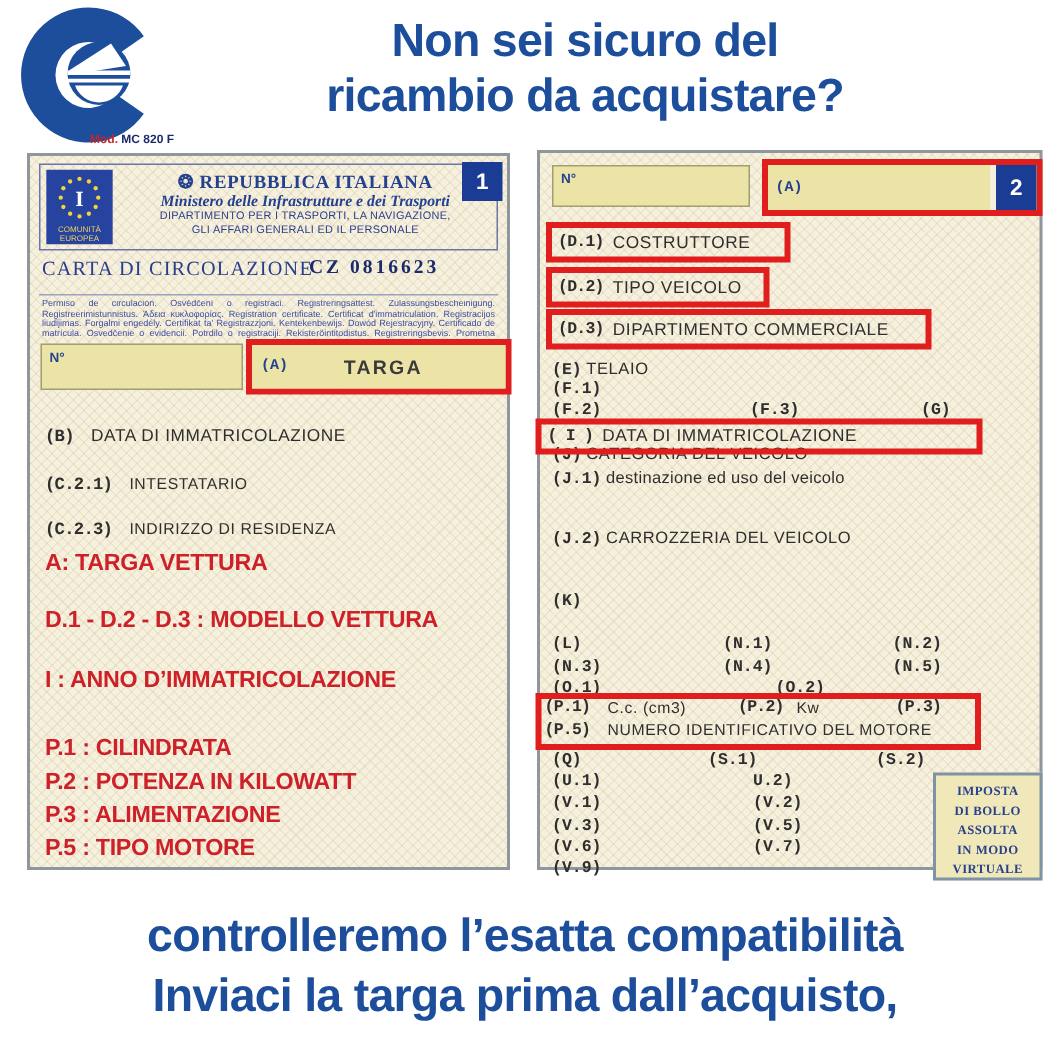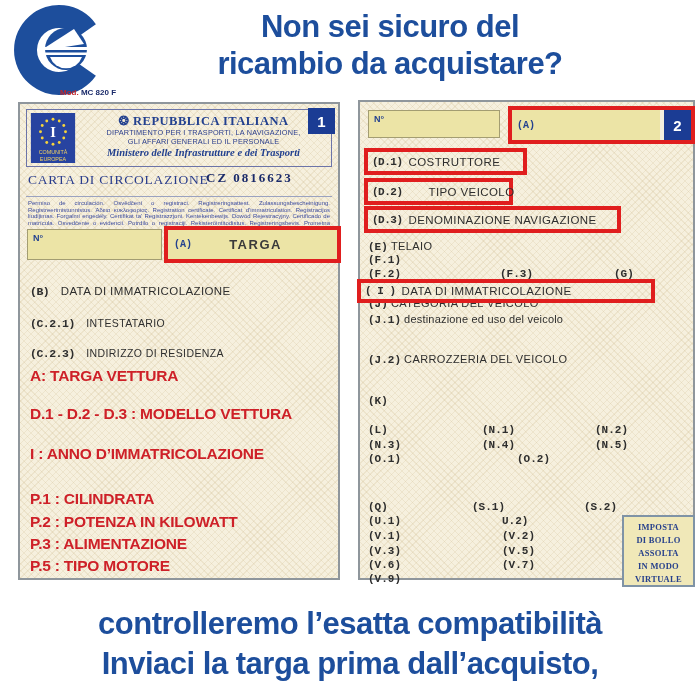--- a/index.html
+++ b/index.html
@@ -71,21 +71,21 @@
   #rd-nfield { left:8px; top:8px; width:132px; height:28px; font-size:9px; font-weight:bold; color:#23418f; padding:3px 5px; }
   #rd-abox { left:148px; top:4px; width:187px; height:38px; }
   #rd-abox-inner { width:100%; height:100%; display:flex; align-items:center; background:#ece4a6; }
   #rd-abox-inner .code { font-size:10px; color:#23418f; padding-left:5px; }
   #rd-abox-gap { width:4px; height:100%; background:#f3efdf; margin-left:auto; }
   #rd-badge { width:27px; height:100%; }
   .rd-hl { display:flex; align-items:center; padding-left:4px; white-space:nowrap; }
   .rd-hl .code { font-size:11px; letter-spacing:-0.5px; }
   .rd-hl .lbl { font-size:11.5px; margin-left:6px; }
   #rd-d1 { left:4px; top:46px; width:163px; height:27px; }
-  #rd-d2 { left:4px; top:76px; width:149px; height:27px;gap:20px; }
+  #rd-d2 { left:4px; top:76px; width:149px; height:27px; }
   #rd-d3 { left:4px; top:104px; width:257px; height:27px; }
   #rd-ibox { left:-3px; top:177px; width:298px; height:24px; z-index:3; }
   #rd-ibox .lbl { font-size:11.5px; }
   #rd-pbox { left:-3px; top:360px; width:297px; height:38px; z-index:3; }
   .pline { position:absolute; left:0; right:0; height:15px; white-space:nowrap; }
   .pline .code { font-size:11px; letter-spacing:-0.5px; }
   .pline .lbl { font-size:10.5px; }
   #rd-stamp {
     position:absolute; left:262px; top:413px; width:73px; height:72px; z-index:4;
     background:#f0e8b8; border:2px solid #7f93a6; text-align:center;
@@ -144,25 +144,25 @@
         </g>
         <text x="23" y="25" text-anchor="middle" fill="#ffffff" font-size="15" font-weight="bold" font-family="Liberation Serif, serif">I</text>
         <text x="23" y="43" text-anchor="middle" fill="#f0d060" font-size="5.6" font-family="Liberation Sans, sans-serif">COMUNITÀ</text>
         <text x="23" y="49.5" text-anchor="middle" fill="#f0d060" font-size="5.6" font-family="Liberation Sans, sans-serif">EUROPEA</text>
       </svg>
       <div id="ld-header-text">
         <div id="ld-country">
           <span>❂</span>
           <span>REPUBBLICA ITALIANA</span>
         </div>
+        <div id="ld-ministry">Ministero delle Infrastrutture e dei Trasporti</div>
         <div id="ld-dept">
           <div>DIPARTIMENTO PER I TRASPORTI, LA NAVIGAZIONE,</div>
           <div>GLI AFFARI GENERALI ED IL PERSONALE</div>
         </div>
-        <div id="ld-ministry">Ministero delle Infrastrutture e dei Trasporti</div>
       </div>
     </div>
     <div id="ld-badge" class="badge">1</div>
 
     <div id="ld-carta-row">
       <span id="ld-doc-title">CARTA DI CIRCOLAZIONE</span>
       <span id="ld-doc-number">CZ 0816623</span>
     </div>
     <div id="ld-sep"></div>
 
@@ -212,21 +212,21 @@
     <div id="rd-d1" class="redbox rd-hl">
       <span class="code">(D.1)</span>
       <span class="lbl">COSTRUTTORE</span>
     </div>
     <div id="rd-d2" class="redbox rd-hl">
       <span class="code">(D.2)</span>
       <span class="lbl">TIPO VEICOLO</span>
     </div>
     <div id="rd-d3" class="redbox rd-hl">
       <span class="code">(D.3)</span>
-      <span class="lbl">DENOMINAZIONE NAVIGAZIONE</span>
+      <span class="lbl">DIPARTIMENTO COMMERCIALE</span>
     </div>
 
     <div class="docrow" style="left:8px; top:138px">
       <span class="code">(E)</span>
       <span class="lbl">TELAIO</span>
     </div>
     <div class="docrow code" style="left:8px; top:152px">(F.1)</div>
     <div class="docrow" style="left:0; top:166px; right:0">
       <span class="code cell" style="left:8px">(F.2)</span>
       <span class="code cell" style="left:140px">(F.3)</span>
@@ -260,20 +260,33 @@
     <div class="docrow" style="left:0; top:337px; right:0">
       <span class="code cell" style="left:8px">(N.3)</span>
       <span class="code cell" style="left:122px">(N.4)</span>
       <span class="code cell" style="left:235px">(N.5)</span>
     </div>
     <div class="docrow" style="left:0; top:351px; right:0">
       <span class="code cell" style="left:8px">(O.1)</span>
       <span class="code cell" style="left:157px">(O.2)</span>
     </div>
 
+    <div id="rd-pbox" class="redbox">
+      <div class="pline" style="top:0">
+        <span class="code cell" style="left:2px">(P.1)</span>
+        <span class="lbl cell" style="left:44px">C.c. (cm3)</span>
+        <span class="code cell" style="left:131px">(P.2)</span>
+        <span class="lbl cell" style="left:170px">Kw</span>
+        <span class="code cell" style="left:236px">(P.3)</span>
+      </div>
+      <div class="pline" style="top:15px">
+        <span class="code cell" style="left:2px">(P.5)</span>
+        <span class="lbl cell" style="left:44px">NUMERO IDENTIFICATIVO DEL MOTORE</span>
+      </div>
+    </div>
 
     <div class="docrow" style="left:0; top:399px; right:0">
       <span class="code cell" style="left:8px">(Q)</span>
       <span class="code cell" style="left:112px">(S.1)</span>
       <span class="code cell" style="left:224px">(S.2)</span>
     </div>
     <div class="docrow" style="left:0; top:413px; right:0">
       <span class="code cell" style="left:8px">(U.1)</span>
       <span class="code cell" style="left:142px">U.2)</span>
     </div>

